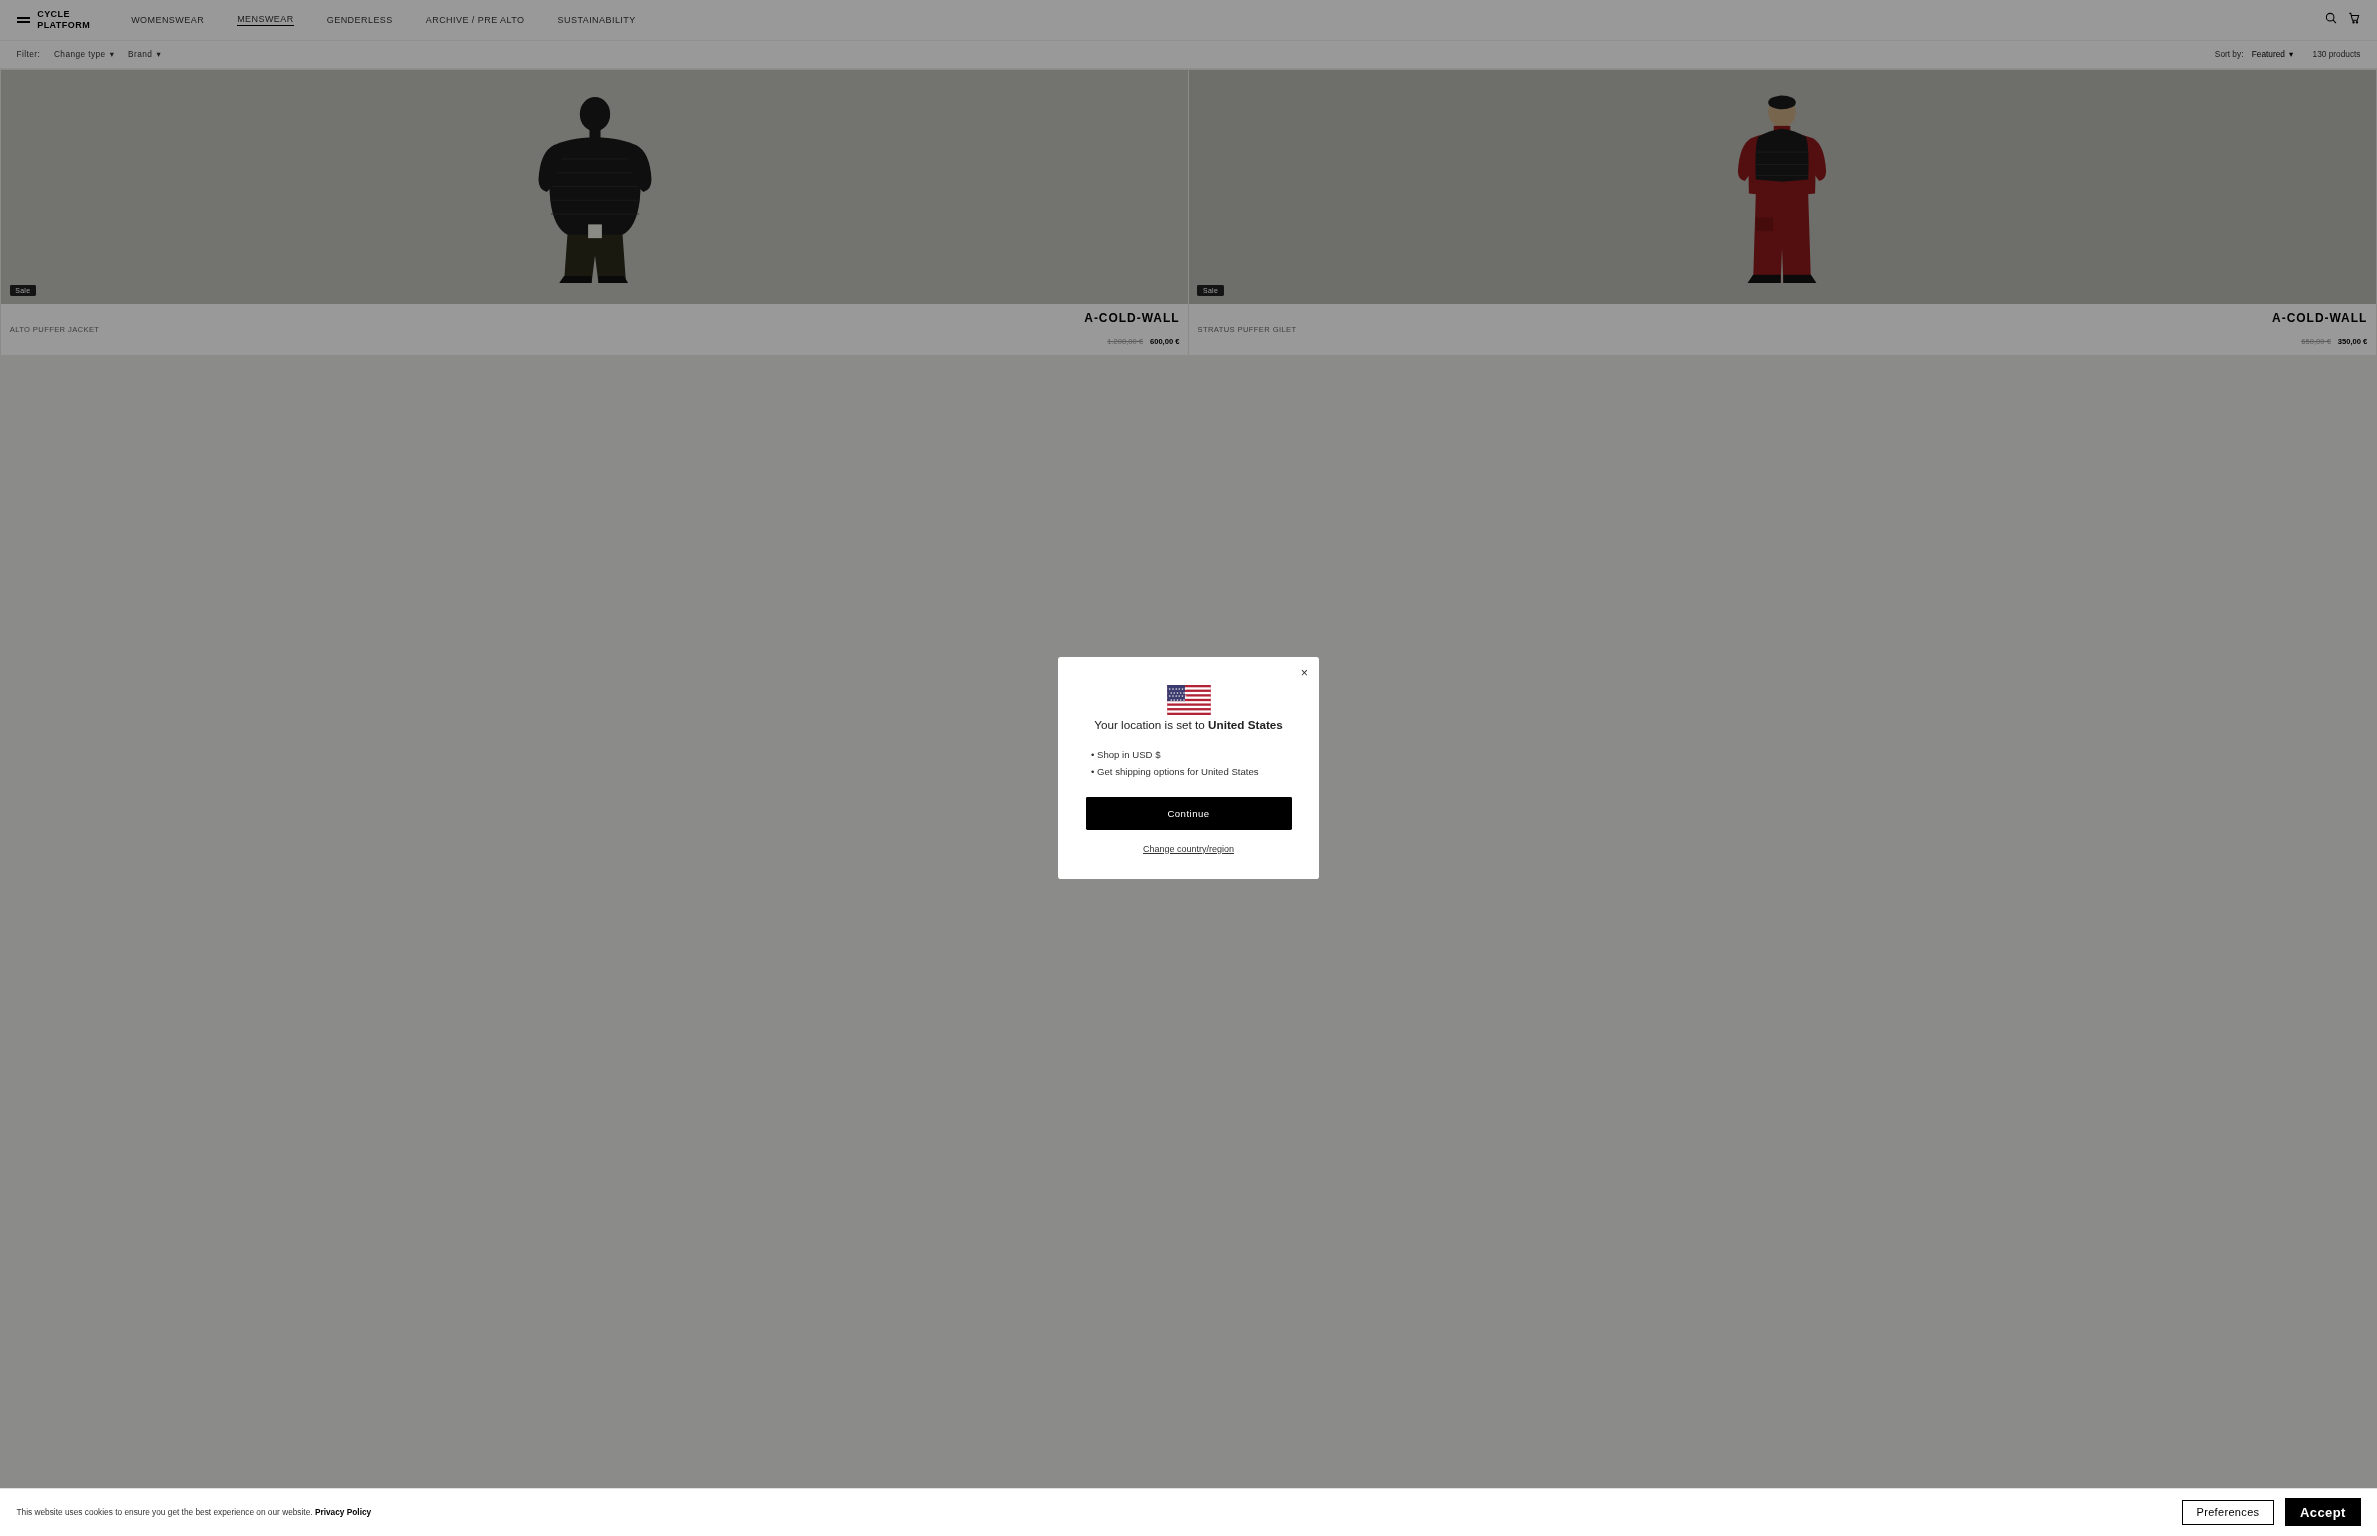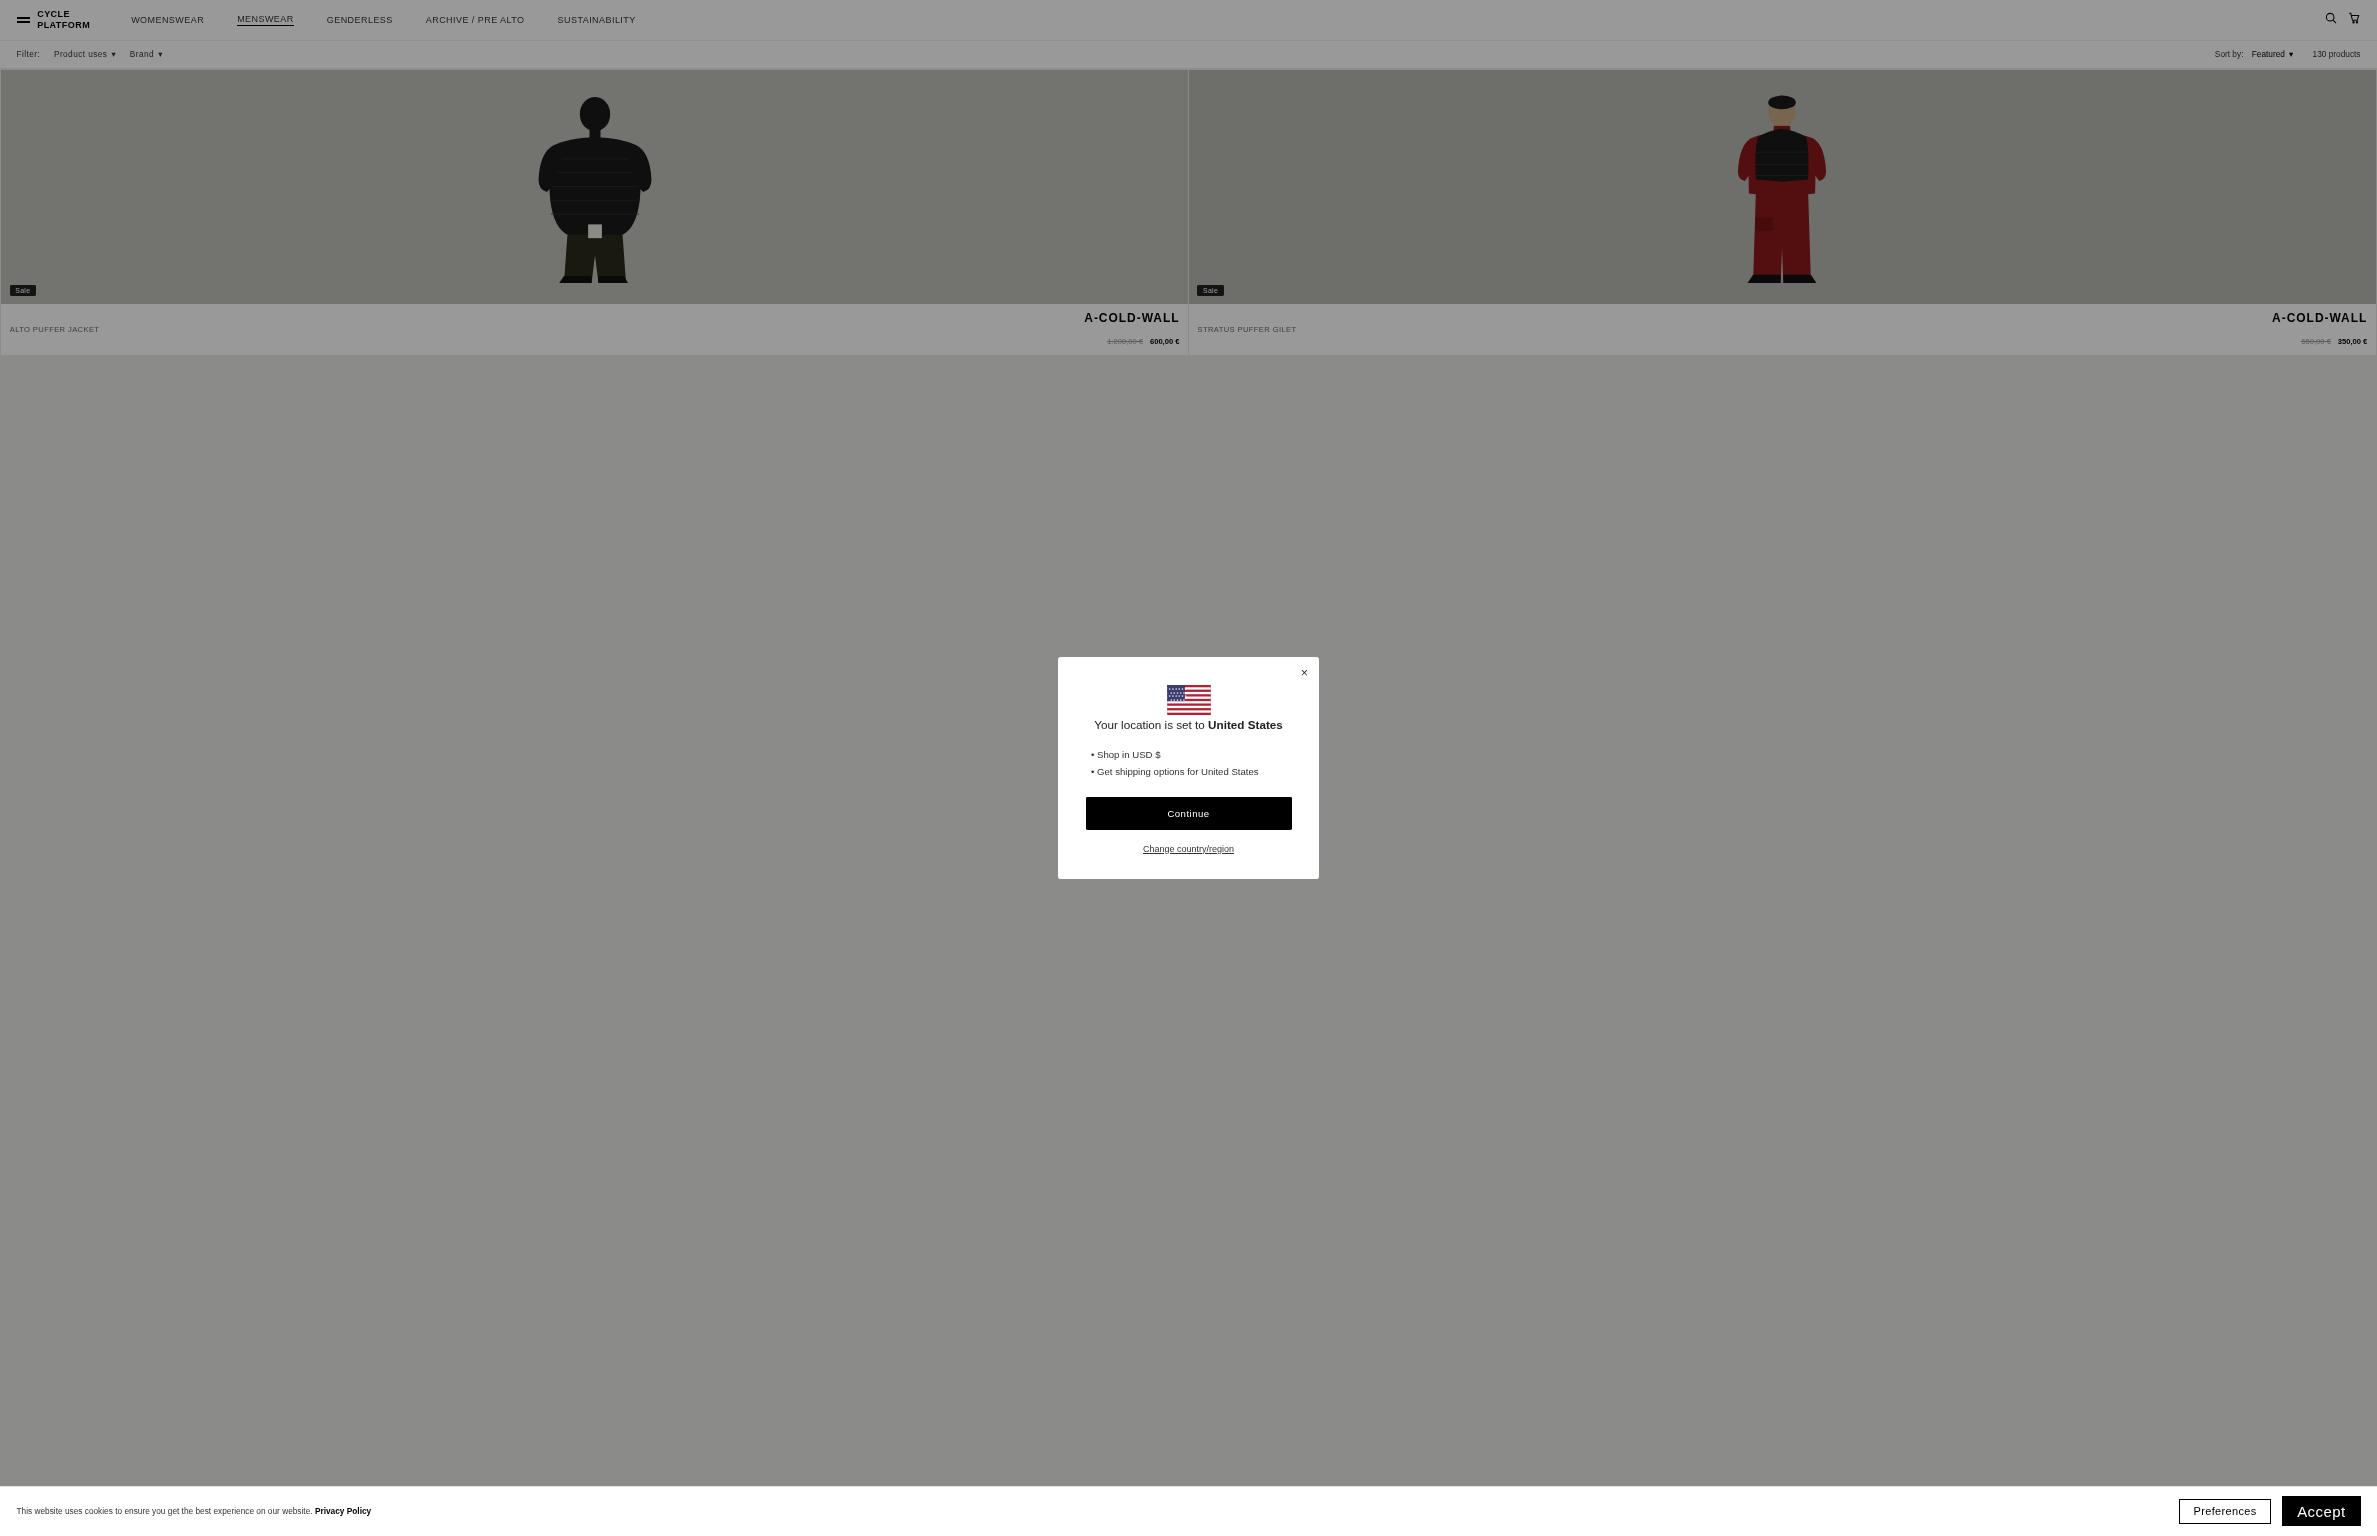--- a/index.html
+++ b/index.html
@@ -301,23 +301,24 @@
       padding: 5.5px 13.8px;
       font-size: 11px;
       cursor: pointer;
       letter-spacing: 0.03em;
     }
     .cookie-accept-btn {
       background: #000;
       color: #fff;
       border: 1px solid #000;
       padding: 5.5px 13.8px;
-      font-size: 15px;
+      font-size: 13px;
       cursor: pointer;
       letter-spacing: 0.03em;
+      font-weight: bold;
     }
 
     
     .flag-svg {
       width: 44px;
       height: 30px;
     }
   </style>
 </head>
 <body>
@@ -353,21 +354,21 @@
         <circle cx="8" cy="15" r="1"></circle>
         <circle cx="13" cy="15" r="1"></circle>
       </svg>
     </button>
   </div>
 </header>
 
 <div class="filter-bar">
   <span class="filter-label">Filter:</span>
   <button class="filter-btn">
-    <span>Product uses</span>
+    <span>Change type</span>
     <span>▾</span>
   </button>
   <button class="filter-btn">
     <span>Brand</span>
     <span>▾</span>
   </button>
   <div class="sort-section">
     <span class="sort-label">Sort by:</span>
     <div class="sort-select">
       <span>Featured</span>

